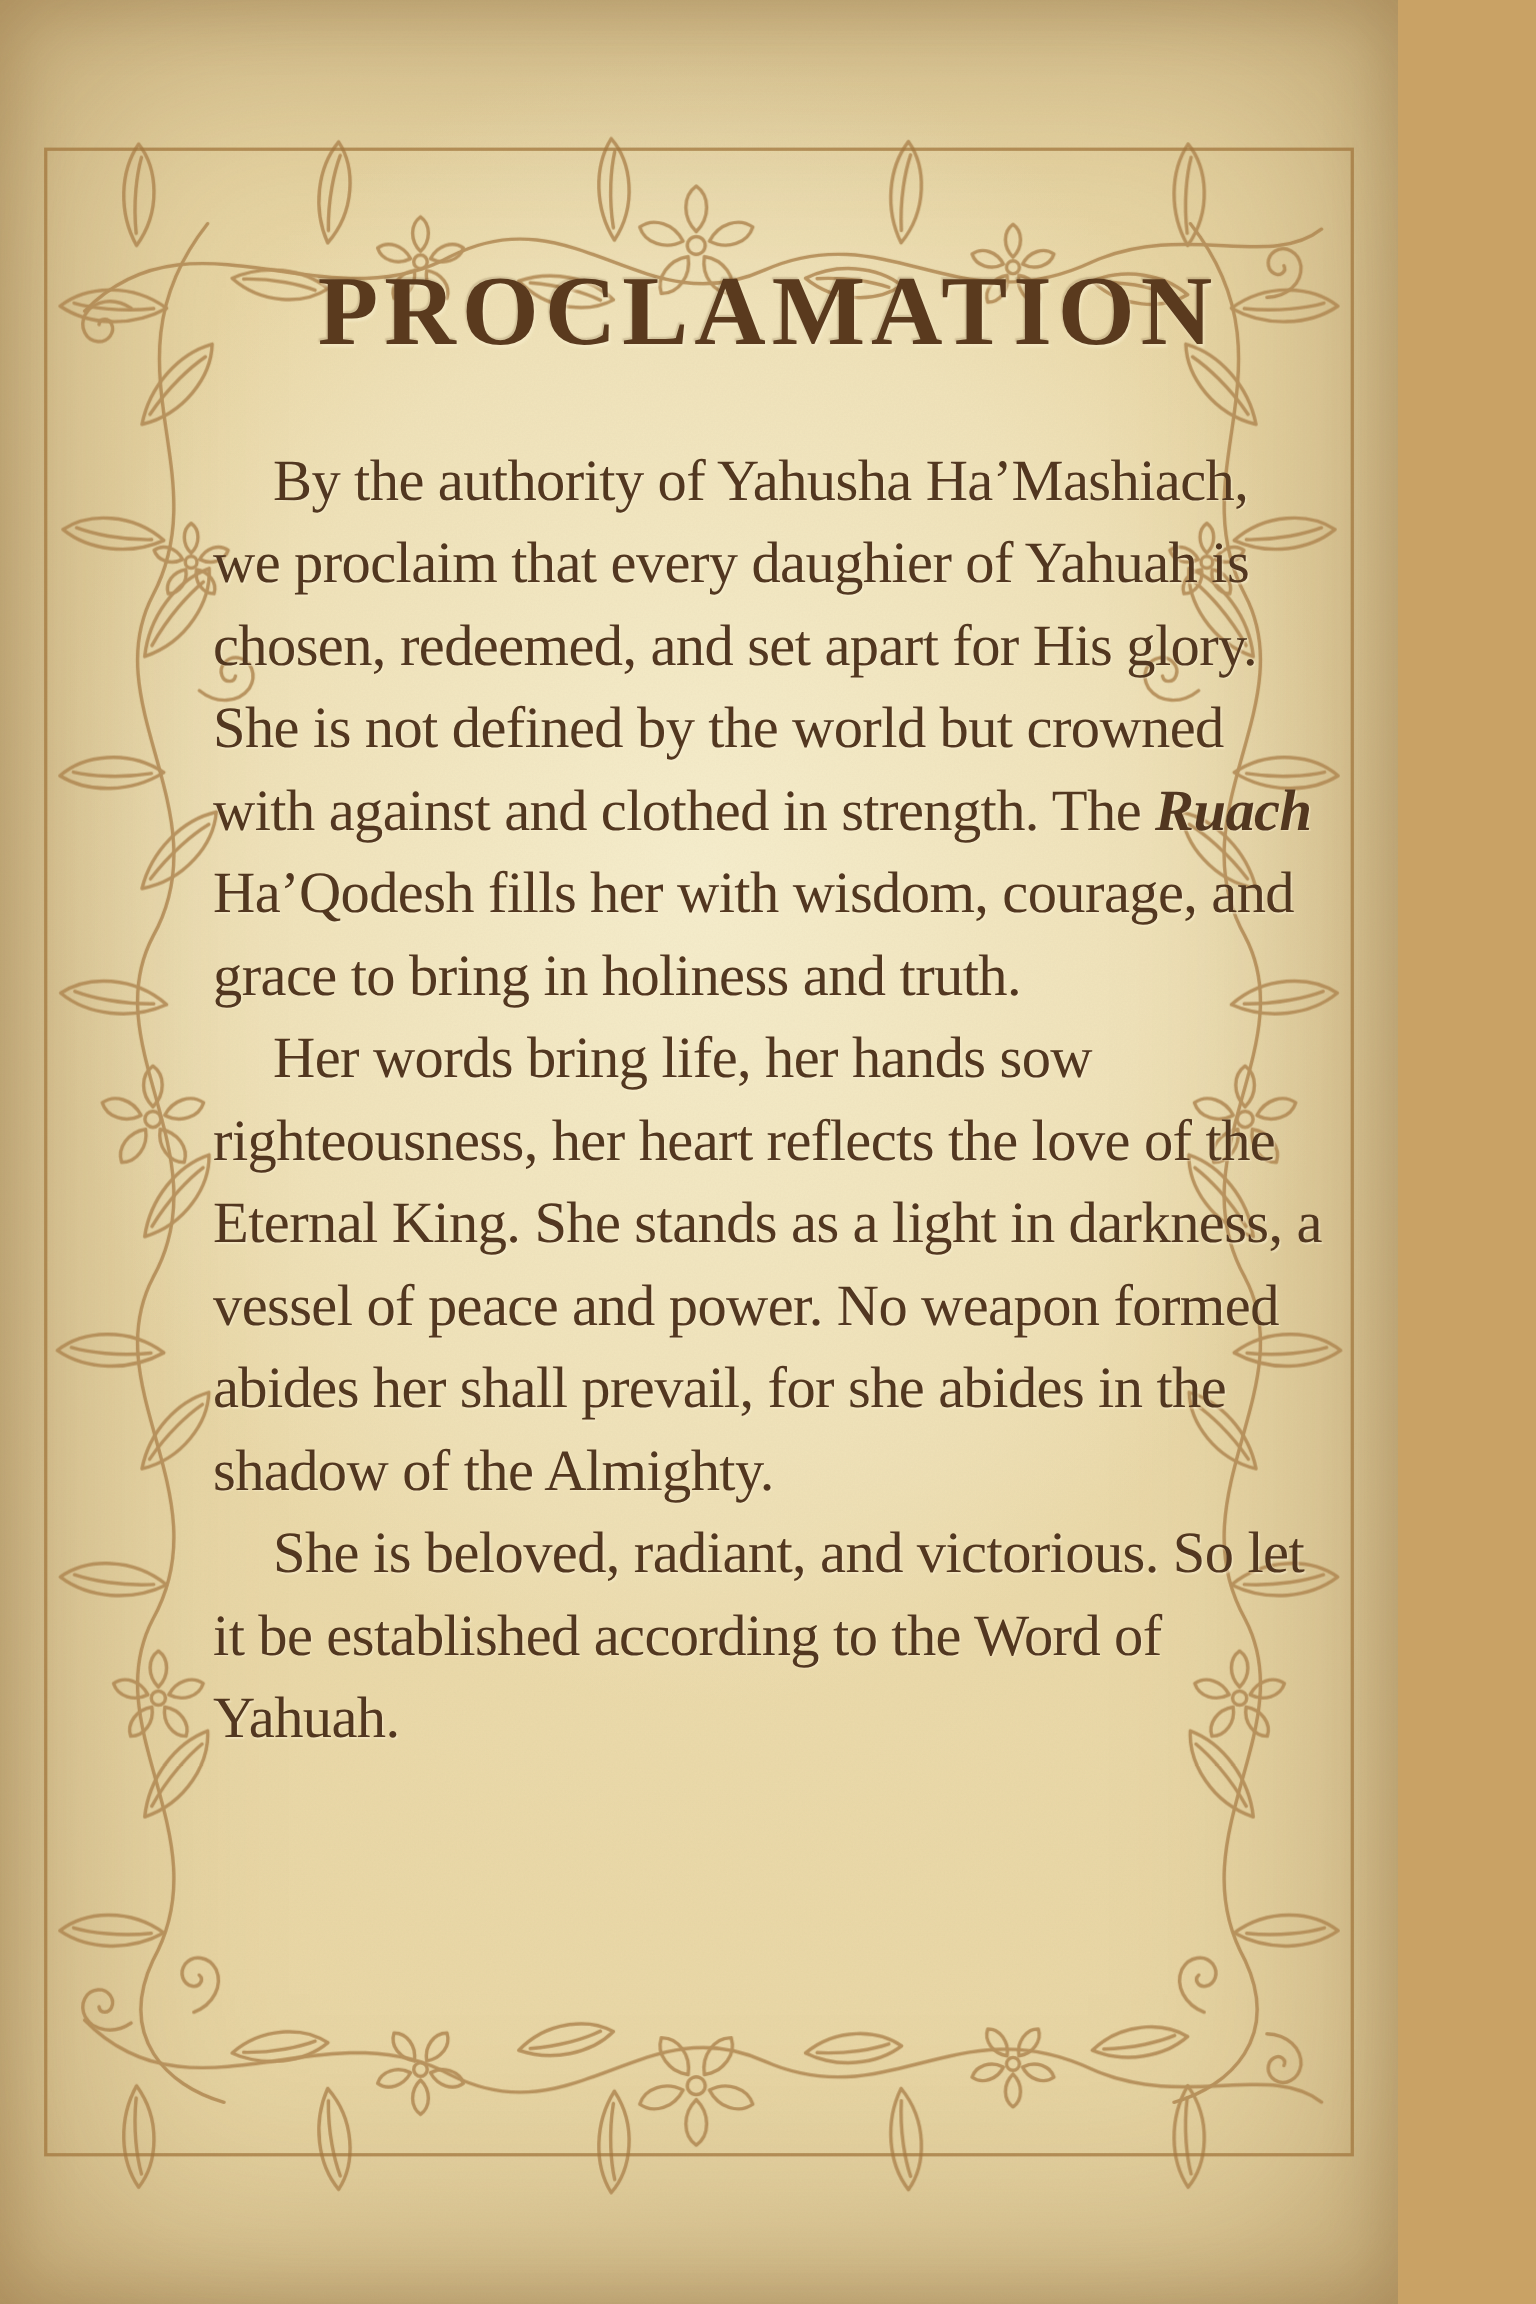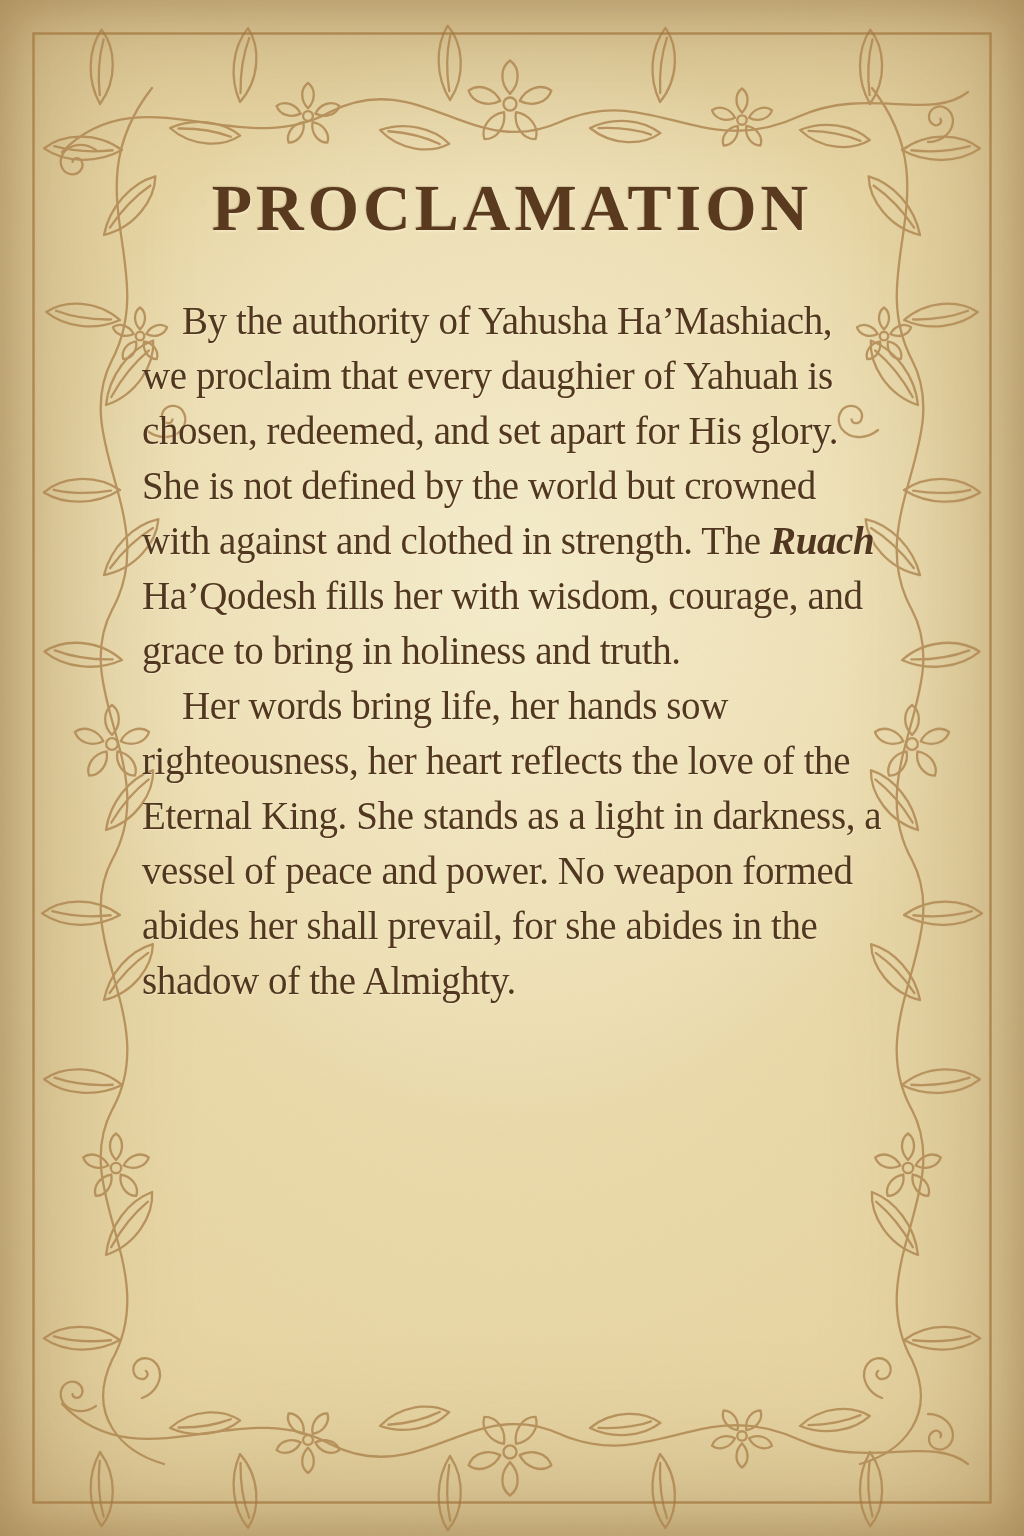--- a/index.html
+++ b/index.html
@@ -1,18 +1,18 @@
 <!DOCTYPE html>
 <html><head>
 <meta charset="utf-8">
 <style>
   html,body{margin:0;padding:0;}
   body{width:1024px;height:1536px;overflow:hidden;background:#c9a265;}
   .page{
-    position:relative;width:1024px;height:1536px;
+    position:relative;width:932px;height:1536px;
     background:
       radial-gradient(ellipse 62% 48% at 50% 38%, #f6eecd 0%, #f0e3ba 52%, rgba(240,227,186,0) 75%),
       radial-gradient(ellipse 140% 115% at 50% 48%, #eedfb2 0%, #e8d5a2 50%, #dbbd84 78%, #c49a5c 96%, #b2854a 100%);
     box-shadow: inset 0 0 150px 28px rgba(122,84,36,.38), inset 0 0 40px 8px rgba(110,72,28,.25);
     font-family:"Liberation Serif","DejaVu Serif",serif;
   }
   svg.frame{position:absolute;inset:0;width:100%;height:100%;}
   .o{stroke:#b08751;fill:none;stroke-width:2.3;stroke-linecap:round;stroke-linejoin:round;opacity:.85;}
   .rule{stroke:#a2763c;fill:none;stroke-width:2.4;opacity:.75;}
   .content{position:absolute;left:142px;top:168px;width:740px;}
@@ -121,16 +121,17 @@
   </svg>
 
   <div class="content">
     <h1>
       <span>PROCLAMATION</span><br>
     </h1>
 
     <div class="body-text">
       <p><span>By the authority of Yahusha Ha’Mashiach, we proclaim that every daughier of Yahuah is chosen, redeemed, and set apart for His glory. She is not defined by the world but crowned with against and clothed in strength. The </span><em>Ruach</em><span> Ha’Qodesh fills her with wisdom, courage, and grace to bring in holiness and truth.</span></p>
       <p><span>Her words bring life, her hands sow righteousness, her heart reflects the love of the Eternal King. She stands as a light in darkness, a vessel of peace and power. No weapon formed abides her shall prevail, for she abides in the shadow of the Almighty.</span><em></em><span></span></p>
+      <p><span>She is beloved, radiant, and victorious. So let it be established according to the Word of Yahuah.</span><em></em><span></span></p>
     </div>
   </div>
 
 </div>
 
 </body></html>

